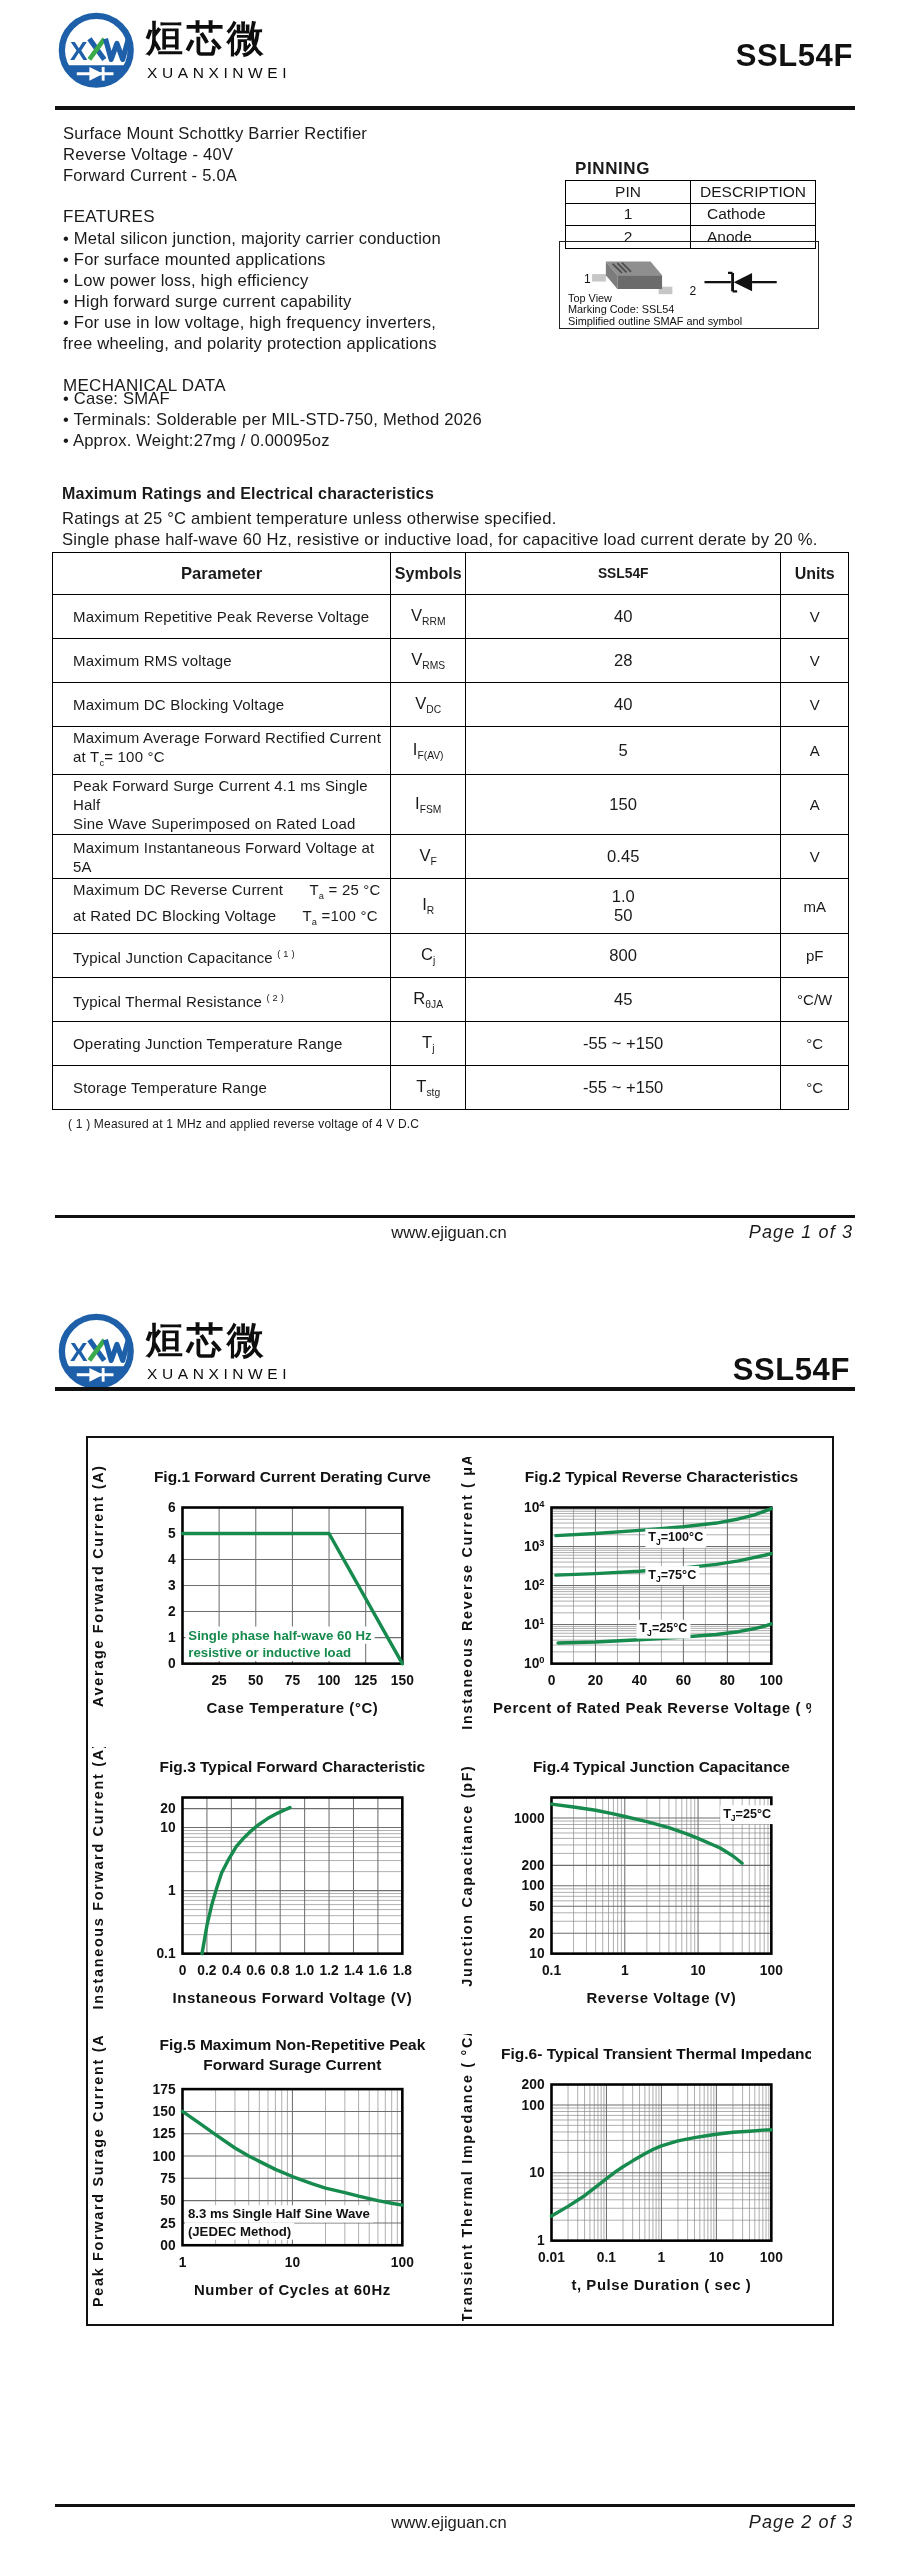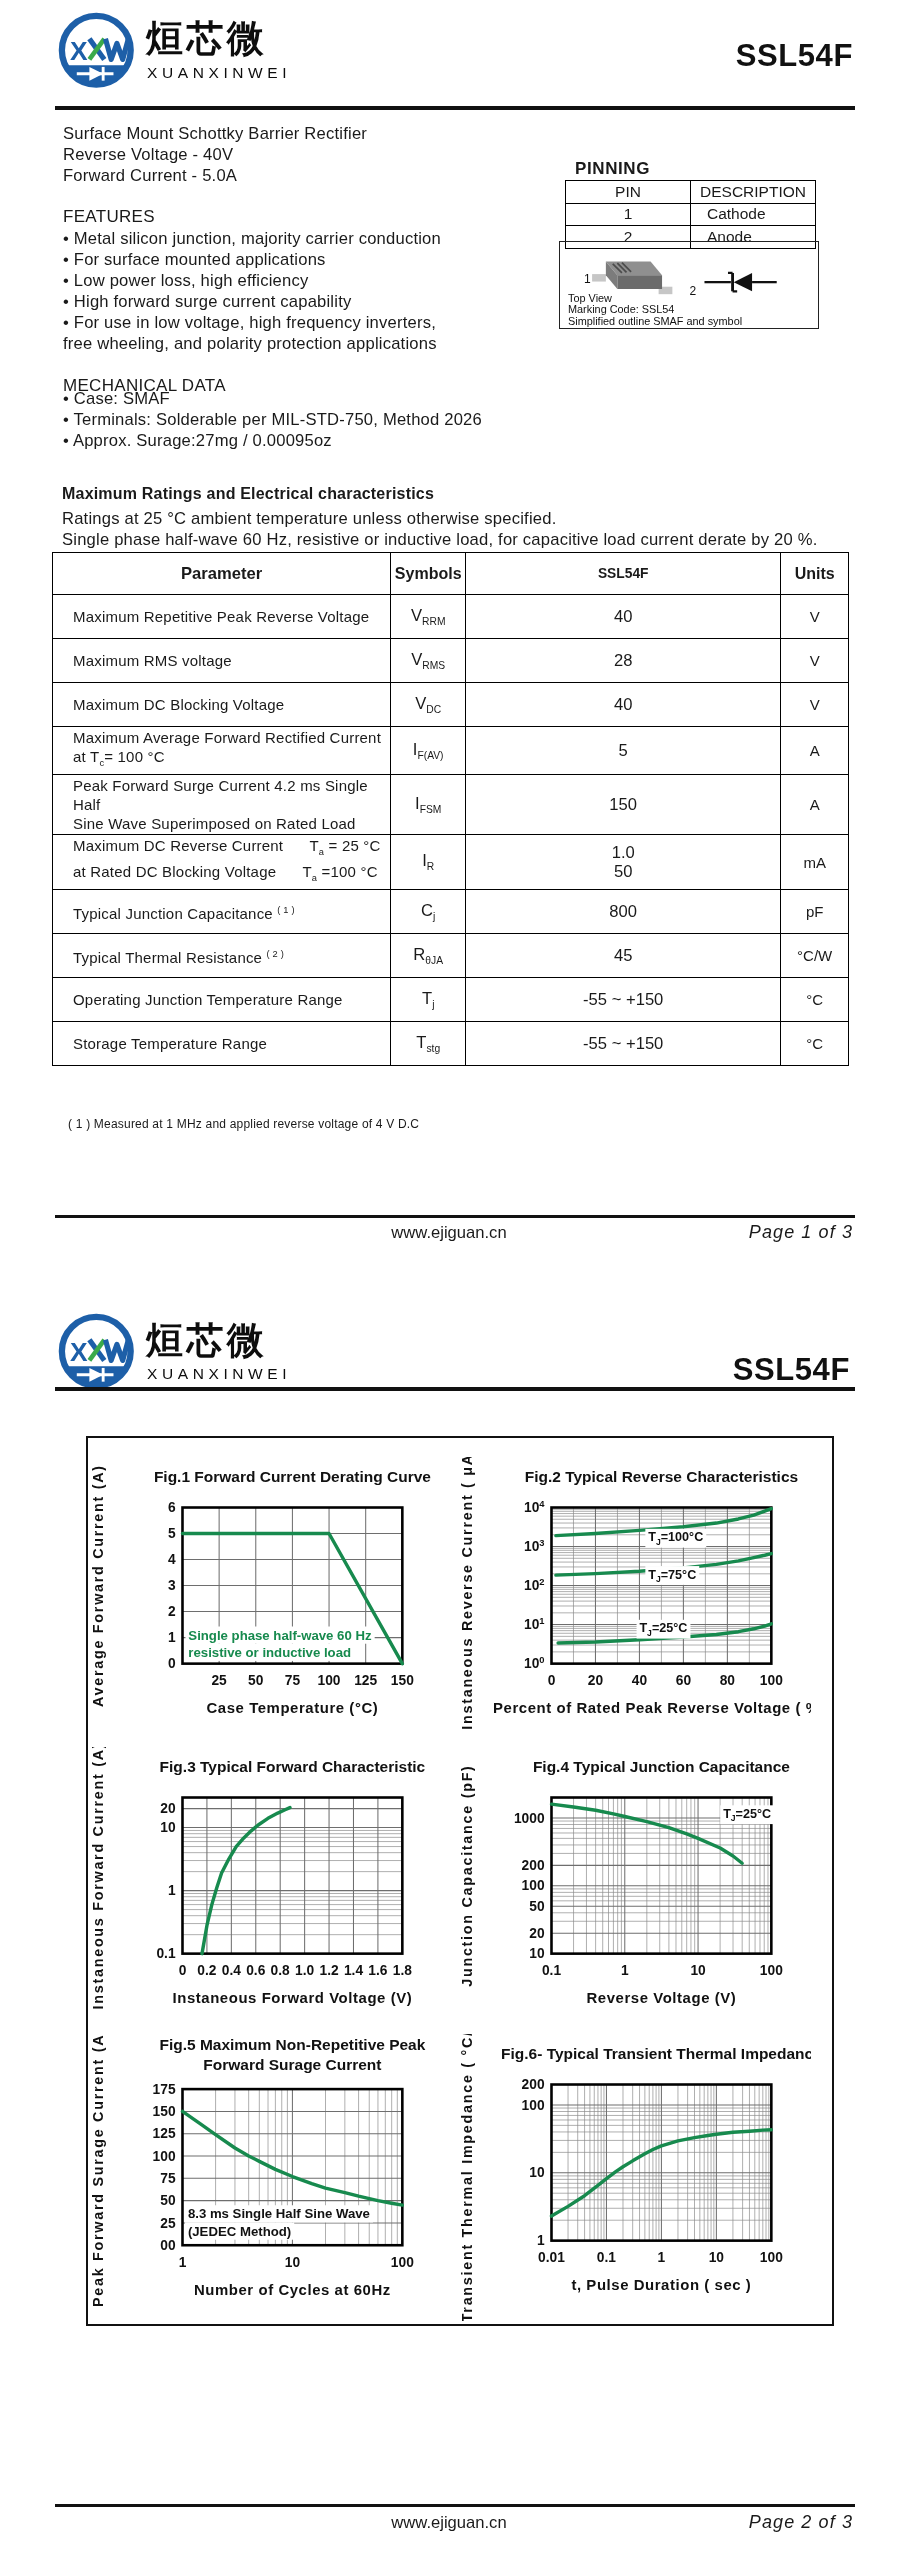--- a/index.html
+++ b/index.html
@@ -73,21 +73,21 @@
       <div>• Low power loss, high efficiency</div>
       <div>• High forward surge current capability</div>
       <div>• For use in low voltage, high frequency inverters,</div>
       <div>  free wheeling, and polarity protection applications</div>
     </div>
 
   <div class="abs sect-title" style="left:63px;top:376px;text-align:right;">MECHANICAL DATA</div>
   <div class="abs list" style="left:63px;top:388px;" id="mechanical-list">
       <div>• Case: SMAF</div>
       <div>• Terminals: Solderable per MIL-STD-750, Method 2026</div>
-      <div>• Approx. Surage:27mg /  0.00095oz</div>
+      <div>• Approx. Weight:27mg /  0.00095oz</div>
     </div>
 
   <div class="abs" style="left:575px;top:159px;font-size:17px;font-weight:bold;letter-spacing:0.6px;">PINNING</div>
   <table class="pinning abs" style="left:565px;top:180px;">
     <thead>
         <tr>
       <th>PIN</th>
       <th>DESCRIPTION</th>
     </tr>
       </thead>
@@ -184,28 +184,38 @@
             <div>at T<sub>c</sub>= 100 °C</div>
           </td>
           <td class="sym">I<sub>F(AV)</sub></td>
           <td class="val">
             <div>5</div>
           </td>
           <td class="unit">A</td>
         </tr>
         <tr>
           <td class="param">
-            <div>Peak Forward Surge Current 4.2 ms Single Half</div>
+            <div>Peak Forward Surge Current 4.1 ms Single Half</div>
             <div>Sine Wave Superimposed on Rated Load</div>
           </td>
           <td class="sym">I<sub>FSM</sub></td>
           <td class="val">
             <div>150</div>
           </td>
           <td class="unit">A</td>
+        </tr>
+        <tr>
+          <td class="param">
+            <div>Maximum Instantaneous Forward Voltage at 5A</div>
+          </td>
+          <td class="sym">V<sub>F</sub></td>
+          <td class="val">
+            <div>0.45</div>
+          </td>
+          <td class="unit">V</td>
         </tr>
         <tr>
           <td class="param">
             <div>Maximum DC Reverse Current&nbsp;&nbsp;&nbsp;&nbsp;&nbsp;&nbsp;T<sub>a</sub> = 25 °C</div>
             <div>at Rated DC Blocking Voltage&nbsp;&nbsp;&nbsp;&nbsp;&nbsp;&nbsp;T<sub>a</sub> =100 °C</div>
           </td>
           <td class="sym">I<sub>R</sub></td>
           <td class="val">
             <div>1.0</div>
             <div>50</div>

